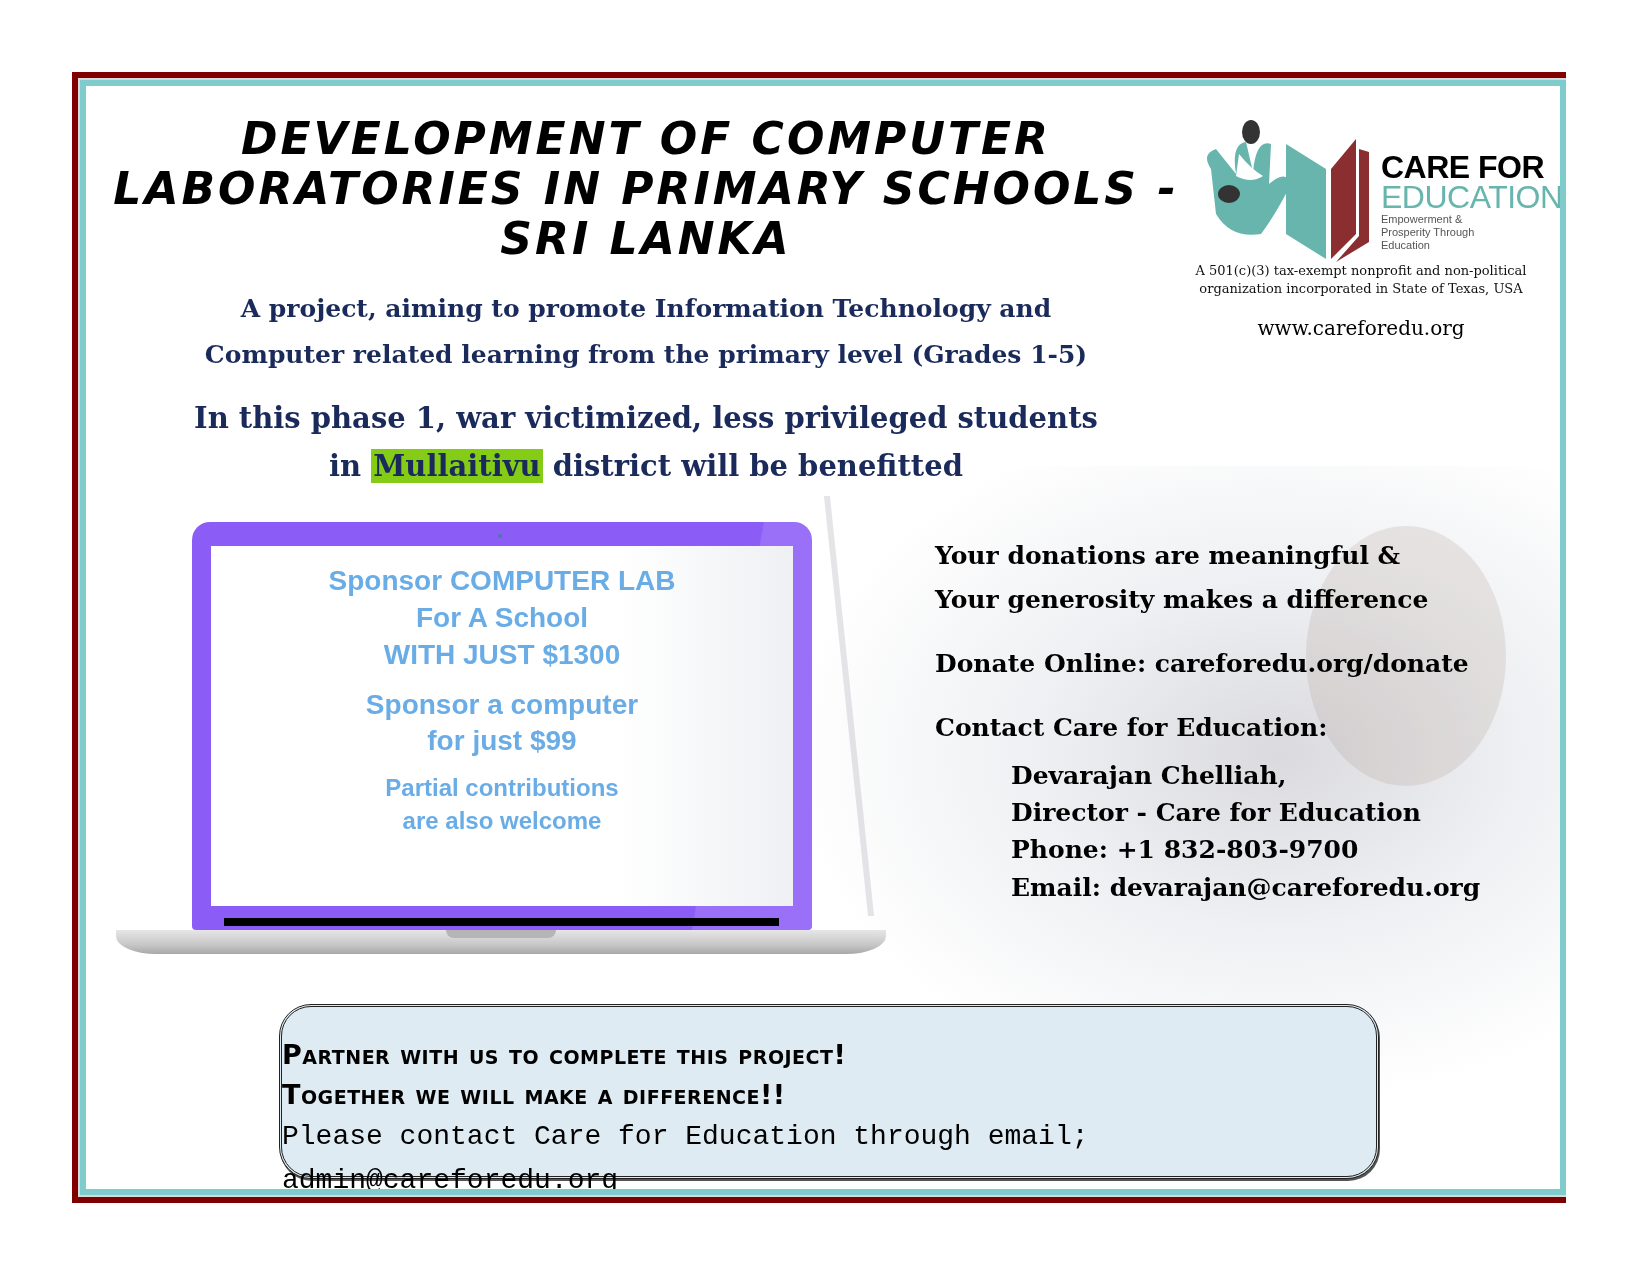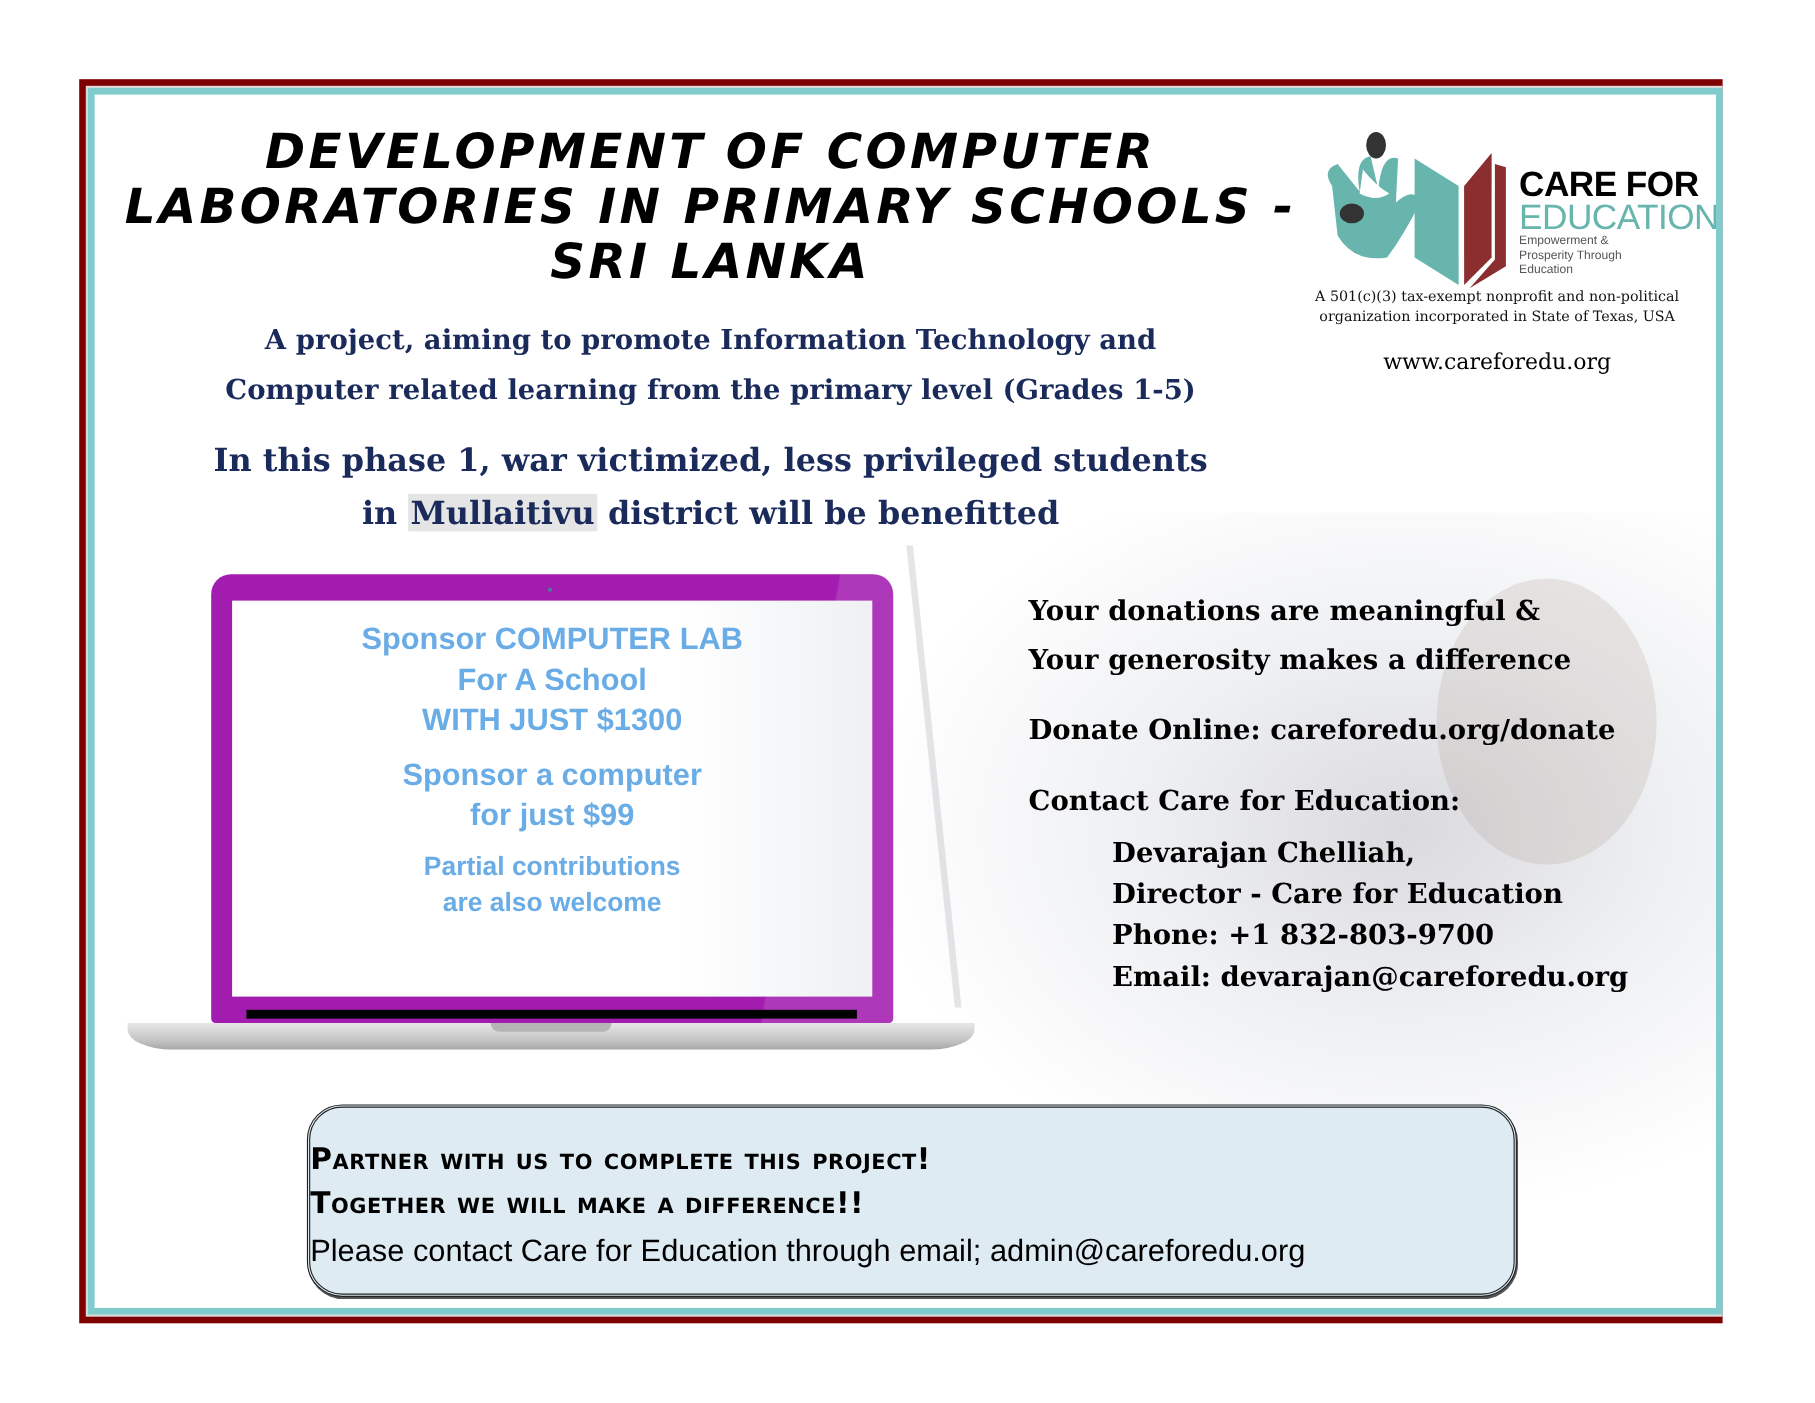--- a/index.html
+++ b/index.html
@@ -11,51 +11,51 @@
 
   .bg-photo { position:absolute; left:700px; top:380px; width:820px; height:640px;
     background: radial-gradient(ellipse at 60% 45%, rgba(150,150,160,0.35) 0%, rgba(190,195,205,0.25) 35%, rgba(255,255,255,0) 70%); }
   .bg-photo .screen-ghost { position:absolute; left:60px; top:30px; width:170px; height:420px; border-left:6px solid rgba(180,180,190,0.35); transform:skewX(6deg); }
   .bg-photo .face-ghost { position:absolute; left:520px; top:60px; width:200px; height:260px; border-radius:50%; background:rgba(160,140,130,0.18); }
 
   .title { position:absolute; left:20px; top:28px; width:1080px; text-align:center; font-family:"DejaVu Sans", sans-serif; font-weight:bold; font-size:44px; line-height:50px; letter-spacing:3px; color:#000;font-style:italic; }
   .title div { white-space:nowrap; }
   .subtitle { position:absolute; left:40px; top:200px; width:1040px; text-align:center; font-family:"DejaVu Serif", serif; font-weight:bold; font-size:25px; line-height:46px; color:#1a2a5a; }
   .phase { position:absolute; left:40px; top:308px; width:1040px; text-align:center; font-family:"DejaVu Serif", serif; font-weight:bold; font-size:29px; line-height:48px; color:#1a2a5a; }
-  .highlight { background:#e5e5e5; padding:0 2px; }
+  .highlight { background:#84cc16; padding:0 2px; }
 
   .logo { position:absolute; left:1105px; top:28px; width:340px; height:150px; }
   .logo-text { position:absolute; left:190px; top:38px; font-family:"Liberation Sans", sans-serif; }
   .logo-care { color:#000000; font-size:32px; line-height:30px; font-weight:bold; letter-spacing:-0.5px; }
   .logo-edu { color:#67b5ad; font-size:32px; line-height:30px; letter-spacing:-0.5px; }
   .logo-tag { color:#555; font-size:11px; line-height:11px; margin-top:2px; }
   .org-desc { position:absolute; left:1090px; top:176px; width:370px; text-align:center; font-size:13px; line-height:18px; color:#111; }
   .org-url { position:absolute; left:1090px; top:230px; width:370px; text-align:center; font-size:20px; color:#000000; }
 
   .laptop { position:absolute; left:30px; top:436px; width:770px; height:440px; }
-  .lid { position:absolute; left:76px; top:0; width:620px; height:408px; background:#a21caf; border-radius:18px 18px 4px 4px; }
+  .lid { position:absolute; left:76px; top:0; width:620px; height:408px; background:#8b5cf6; border-radius:18px 18px 4px 4px; }
   .lid-shine { position:absolute; right:0; top:0; width:130px; height:408px; background:linear-gradient(100deg, rgba(255,255,255,0) 40%, rgba(255,255,255,0.12) 41%); border-radius:0 18px 4px 0; }
   .camera { position:absolute; left:306px; top:12px; width:4px; height:4px; border-radius:50%; background:#4a7aa0; }
   .screen { position:absolute; left:19px; top:24px; width:582px; height:360px; background:linear-gradient(90deg,#ffffff 0%,#ffffff 70%,#eef0f3 100%); text-align:center; font-family:"Liberation Sans", sans-serif; font-weight:bold; color:#6aade6; }
   .screen .l1 { font-size:28px; line-height:37px; padding-top:16px; }
   .screen .l2 { font-size:28px; line-height:36px; margin-top:14px; }
   .screen .l3 { font-size:24px; line-height:33px; margin-top:12px; }
   .hinge { position:absolute; left:108px; top:396px; width:555px; height:8px; background:#000; }
   .base { position:absolute; left:0; top:408px; width:770px; height:24px; background:linear-gradient(#e6e6e6,#c8c8c8 60%,#a8a8a8); border-radius:0 0 40px 40px / 0 0 18px 18px; }
   .base-notch { position:absolute; left:330px; top:408px; width:110px; height:8px; background:#b5b5b5; border-radius:0 0 8px 8px; }
 
   .donate { position:absolute; left:849px; top:455px; width:600px; font-family:"DejaVu Serif", serif; font-weight:bold; font-size:25px; color:#000; }
   .donate .row { position:absolute; left:0; white-space:nowrap; }
   .donate .indent { left:76px; }
 
   .cta-box { position:absolute; left:193px; top:918px; width:1094px; height:169px; background:#deebf2; border:3px double #222; border-radius:32px; box-shadow:1px 2px 0 #555; }
   .cta1, .cta2 { font-family:"DejaVu Sans", sans-serif; font-weight:bold; font-variant:small-caps; font-size:27px; color:#000; letter-spacing:0.5px; }
   .cta1 { margin-top:28px; line-height:40px; }
   .cta2 { line-height:40px; }
-  .cta3 { font-family:Liberation Sans, sans-serif; font-size:28px; line-height:44px; color:#000; }
+  .cta3 { font-family:Liberation Mono, monospace; font-size:28px; line-height:44px; color:#000; }
 </style>
 </head>
 <body>
 
 <div class="frame-maroon"></div>
 <div class="frame-gap"></div>
 <div class="frame-teal"></div>
 
 <div class="page">
 

